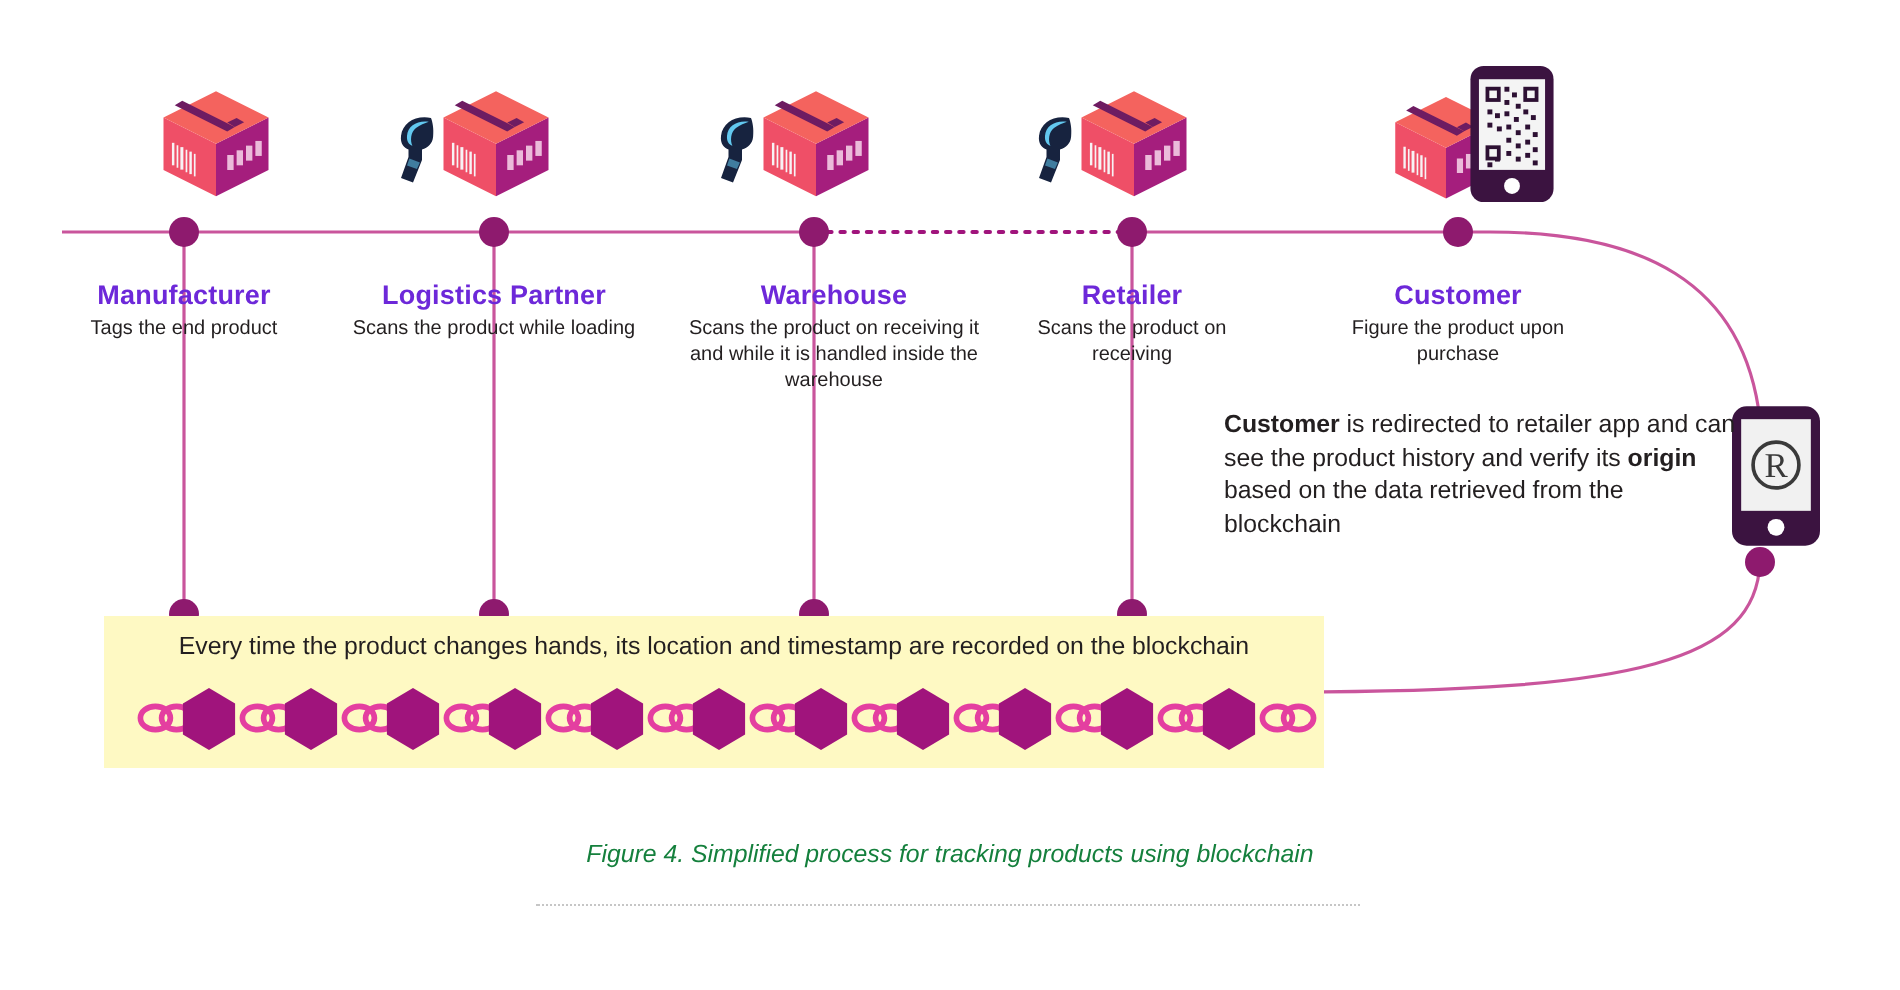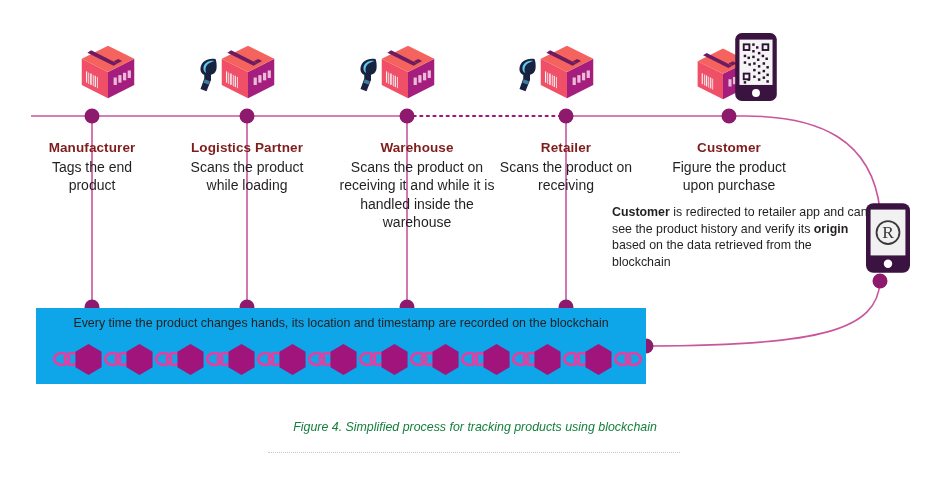--- a/index.html
+++ b/index.html
@@ -29,40 +29,40 @@
 
   
   .node {
     position: absolute;
     width: 180px;
     text-align: center;
   }
   .node-title {
     font-size: 13.5px;
     font-weight: bold;
-    color: #7f1d1d;
+    color: #6d28d9;
     letter-spacing: 0.1px;
     line-height: 1.35;
     margin: 0 0 1px 0;
   }
   .node-desc {
-    font-size: 14px;
+    font-size: 10px;
     color: #231f20;
     line-height: 1.30;
     margin: 0;
   }
 
   
   #chain-bar {
     position: absolute;
-    left: 36px;
+    left: 52px;
     top: 308px;
     width: 610px;
     height: 76px;
-    background: #0ea5e9;
+    background: #fef9c3;
   }
   #chain-caption {
     position: absolute;
     left: 0;
     top: 8px;
     width: 610px;
     text-align: center;
     font-size: 12.4px;
     color: #231f20;
   }

